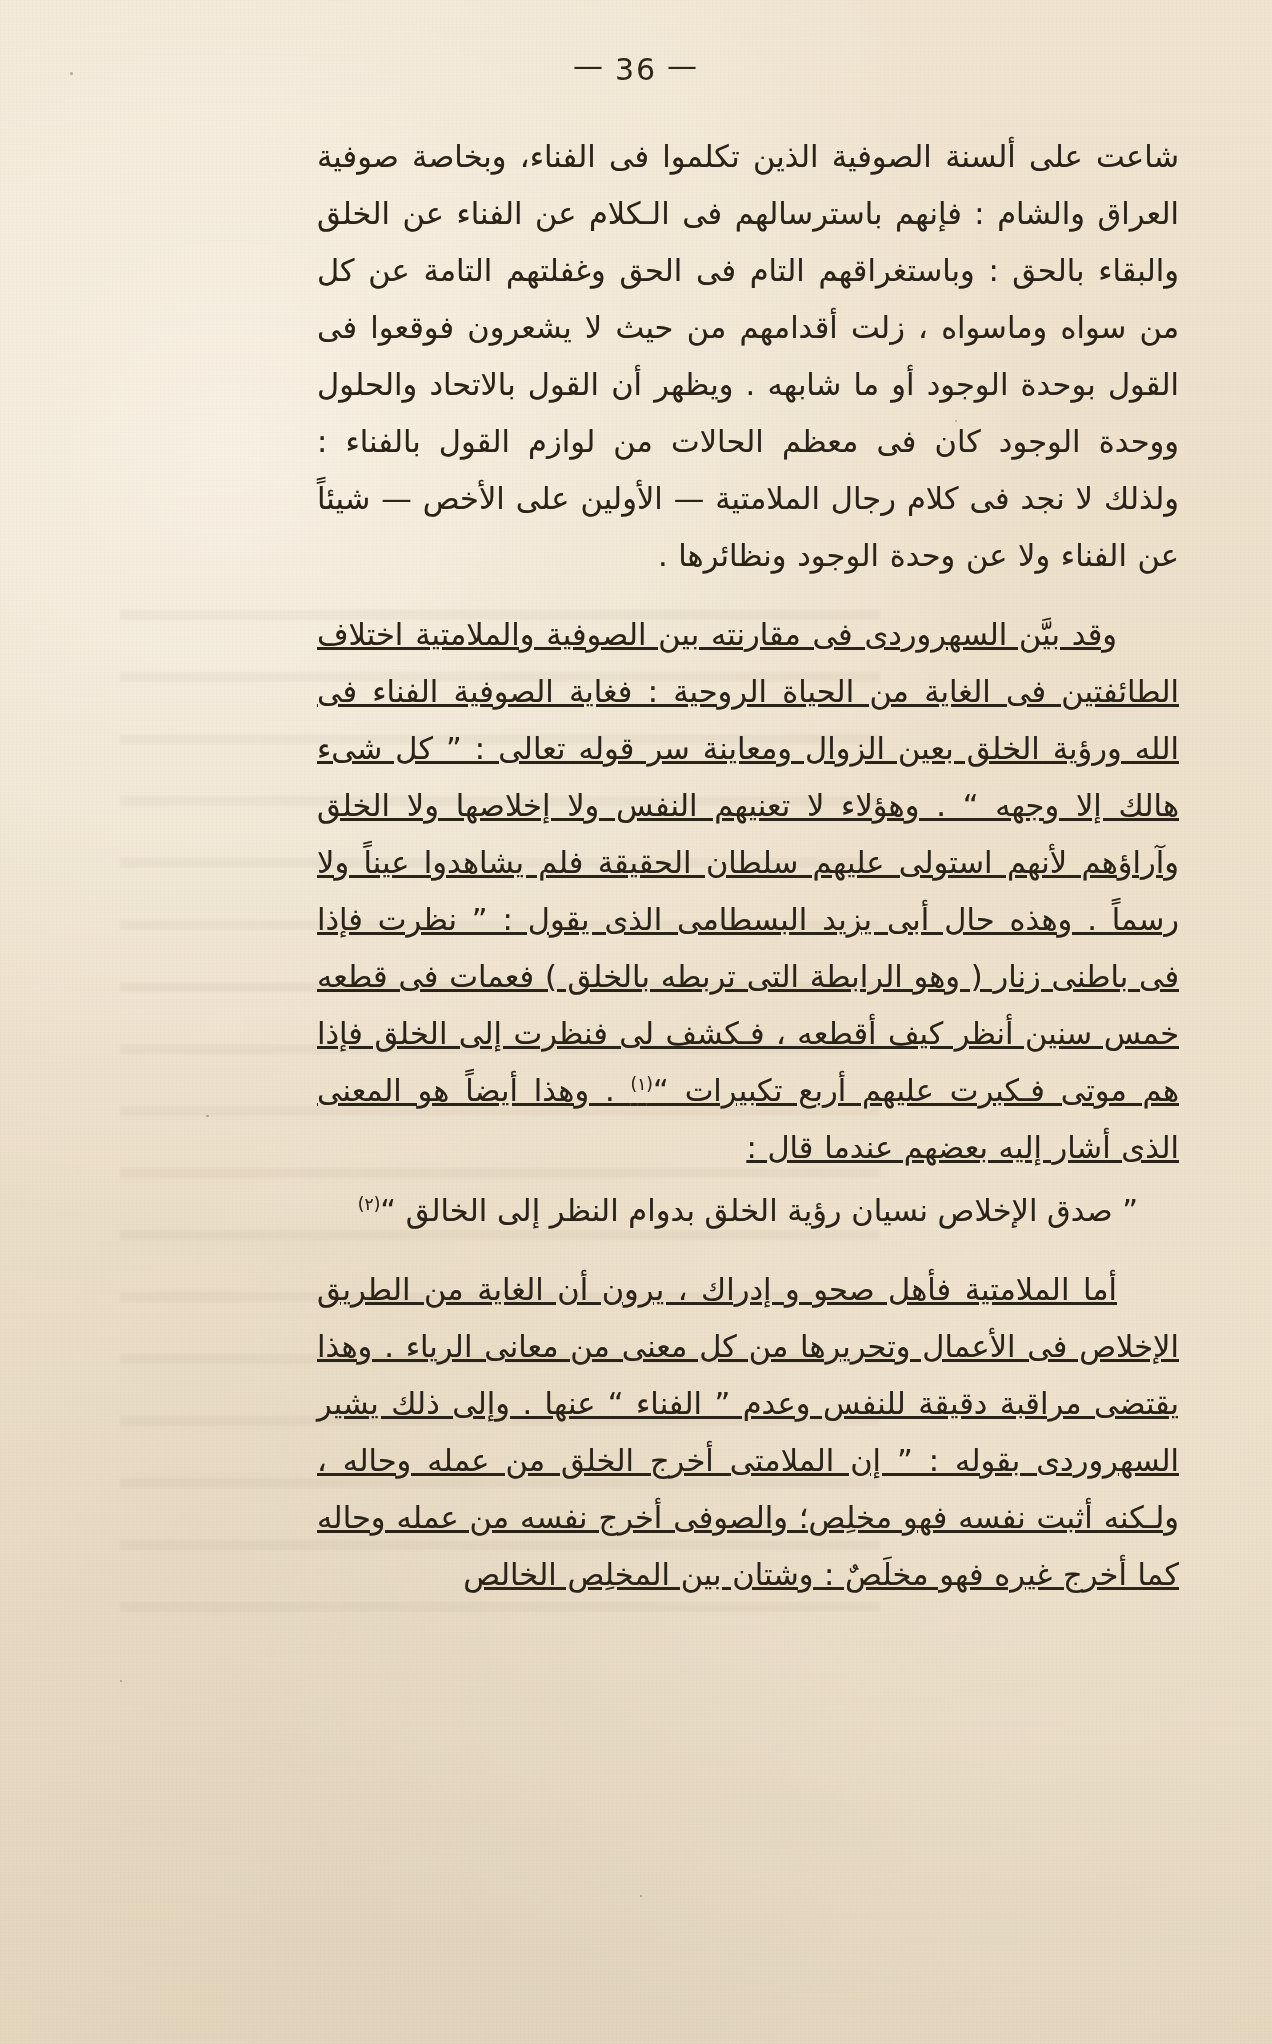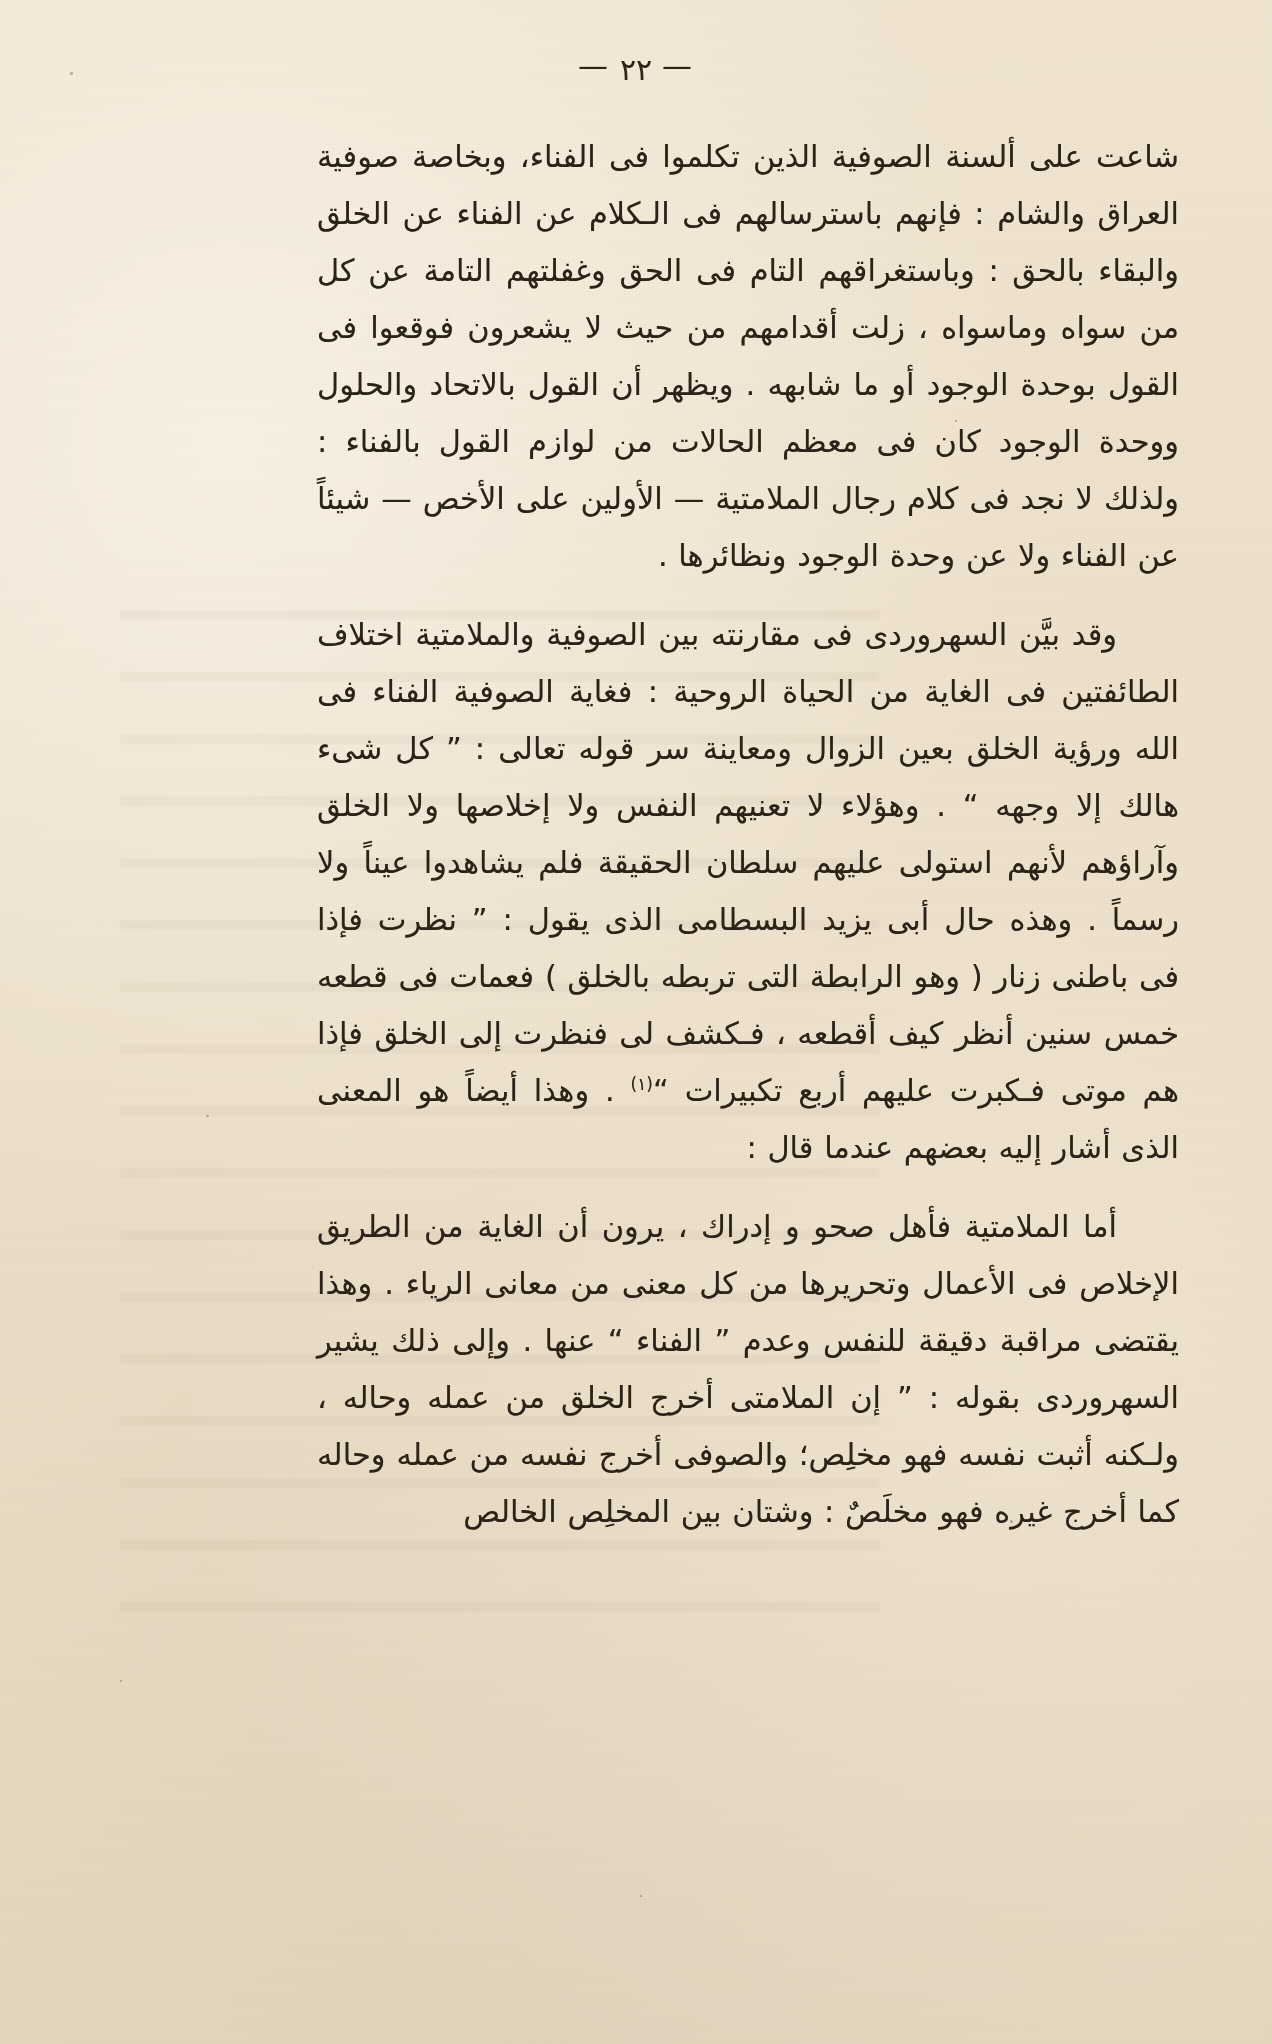--- a/index.html
+++ b/index.html
@@ -96,20 +96,21 @@
     text-align: justify;
     text-align-last: right;
     text-justify: inter-word;
     color: #2b2318;
     word-spacing: 1px;
     text-shadow: 0 0 0.6px rgba(60,45,25,0.35);
   }
 
   p.para.indent {
     text-indent: 62px;
+    text-decoration: underline;
   }
 
   p.para.gap-top {
     margin-top: 22px;
   }
 
   .centered-line {
     margin: 0 0 6px 0;
     font-size: 30.5px;
     line-height: 57px;
@@ -134,29 +135,30 @@
   }
 </style>
 </head>
 <body>
 
 <div class="page">
 
   <div class="content">
 
     <div class="folio">
-      <span class="dash">—</span><span>٢٢</span><span class="dash">—</span>
+      <span class="dash">—</span><span>36</span><span class="dash">—</span>
     </div>
 
     <div class="body-col">
 
       <p class="para">شاعت على ألسنة الصوفية الذين تكلموا فى الفناء، وبخاصة صوفية العراق والشام : فإنهم باسترسالهم فى الـكلام عن الفناء عن الخلق والبقاء بالحق : وباستغراقهم التام فى الحق وغفلتهم التامة عن كل من سواه وماسواه ، زلت أقدامهم من حيث لا يشعرون فوقعوا فى القول بوحدة الوجود أو ما شابهه . ويظهر أن القول بالاتحاد والحلول ووحدة الوجود كان فى معظم الحالات من لوازم القول بالفناء : ولذلك لا نجد فى كلام رجال الملامتية — الأولين على الأخص — شيئاً عن الفناء ولا عن وحدة الوجود ونظائرها .</p>
 
       <p class="para indent gap-top"><span>وقد بيَّن السهروردى فى مقارنته بين الصوفية والملامتية اختلاف الطائفتين فى الغاية من الحياة الروحية : فغاية الصوفية الفناء فى الله ورؤية الخلق بعين الزوال ومعاينة سر قوله تعالى : ” كل شىء هالك إلا وجهه “ . وهؤلاء لا تعنيهم النفس ولا إخلاصها ولا الخلق وآراؤهم لأنهم استولى عليهم سلطان الحقيقة فلم يشاهدوا عيناً ولا رسماً . وهذه حال أبى يزيد البسطامى الذى يقول : ” نظرت فإذا فى باطنى زنار ( وهو الرابطة التى تربطه بالخلق ) فعمات فى قطعه خمس سنين أنظر كيف أقطعه ، فـكشف لى فنظرت إلى الخلق فإذا هم موتى فـكبرت عليهم أربع تكبيرات “</span><sup class="fn">(١)</sup><span> . وهذا أيضاً هو المعنى الذى أشار إليه بعضهم عندما قال :</span></p>
 
+      <p class="centered-line"><span>” صدق الإخلاص نسيان رؤية الخلق بدوام النظر إلى الخالق “</span><sup class="fn">(٢)</sup></p>
 
       <p class="para indent gap-top">أما الملامتية فأهل صحو و إدراك ، يرون أن الغاية من الطريق الإخلاص فى الأعمال وتحريرها من كل معنى من معانى الرياء . وهذا يقتضى مراقبة دقيقة للنفس وعدم ” الفناء “ عنها . وإلى ذلك يشير السهروردى بقوله : ” إن الملامتى أخرج الخلق من عمله وحاله ، ولـكنه أثبت نفسه فهو مخلِص؛ والصوفى أخرج نفسه من عمله وحاله كما أخرج غيره فهو مخلَصٌ : وشتان بين المخلِص الخالص</p>
 
     </div>
 
   </div>
 
   <span class="speck" style="left:70px;  top:72px;  width:3px; height:3px;"></span>
   <span class="speck" style="left:955px; top:420px; width:2px; height:2px;"></span>
   <span class="speck" style="left:206px; top:1115px;width:3px; height:2px;"></span>

